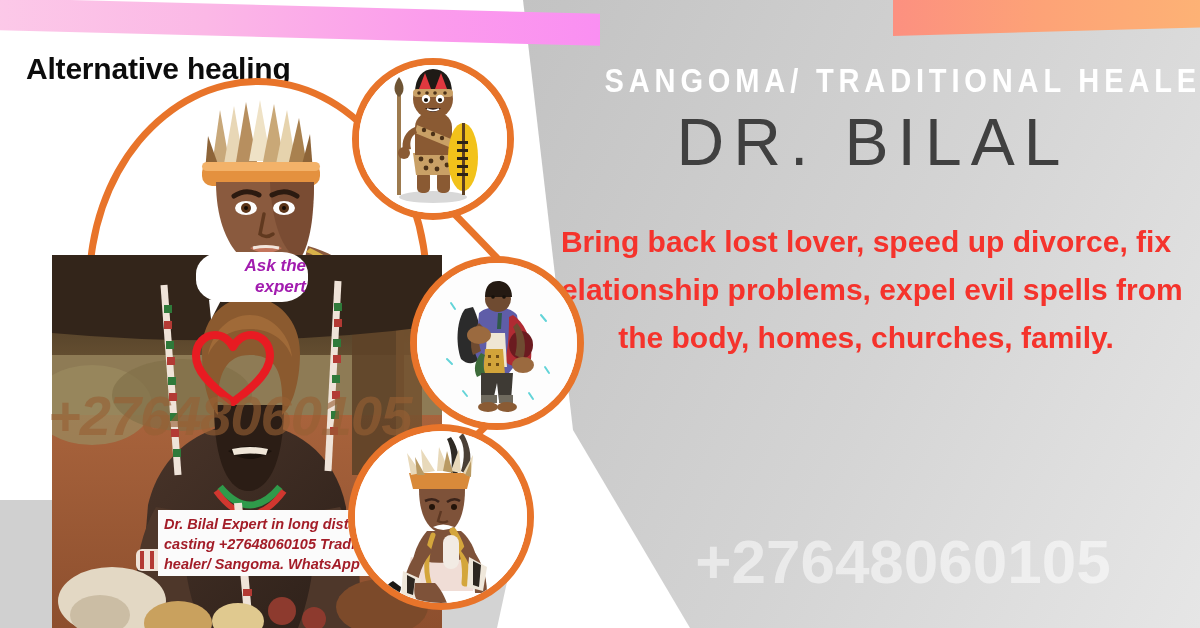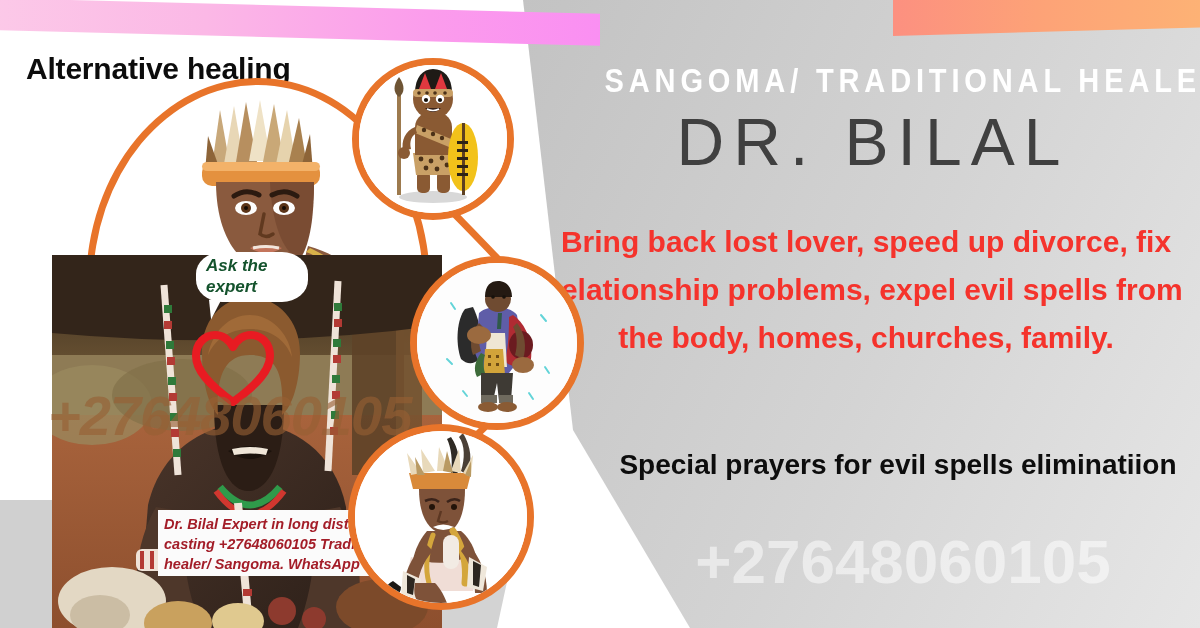--- a/index.html
+++ b/index.html
@@ -119,26 +119,26 @@
     width: 0; height: 0;
     border-left: 13px solid #ffffff;
     border-bottom: 20px solid transparent;
     transform: rotate(-6deg);
   }
   .speech-text {
     position: absolute;
     left: 206px; top: 255px;
     width: 100px;
     z-index: 7;
-    color: #14532d;
+    color: #a21caf;
     font-size: 17px;
     font-weight: 700;
     font-style: italic;
     line-height: 21px;
-    text-align: left;
+    text-align: right;
   }
 
   .heart-wrap {
     position: absolute;
     left: 190px; top: 330px;
     width: 86px; height: 78px;
     z-index: 6;
   }
 
   .phone-overlay {
@@ -607,16 +607,15 @@
 
       <path d="M38 150 C30 154 26 162 30 168 C38 170 46 164 46 156 Z" fill="#1c1a16"></path>
 
       <path d="M60 152 C58 162 60 170 66 172 L92 172 C88 162 84 156 80 152 Z" fill="#7e5239"></path>
     </svg>
   </div>
 
   <div class="kicker">SANGOMA/ TRADITIONAL HEALER</div>
   <div class="doctor-name">DR. BILAL</div>
   <div class="services">Bring back lost lover, speed up divorce, fix relationship problems, expel evil spells from the body, homes, churches, family.</div>
-  <div class="prayers">Special prayers for  evil spells eliminatiion</div>
   <div class="watermark">+27648060105</div>
 
 </div>
 
 </body></html>

